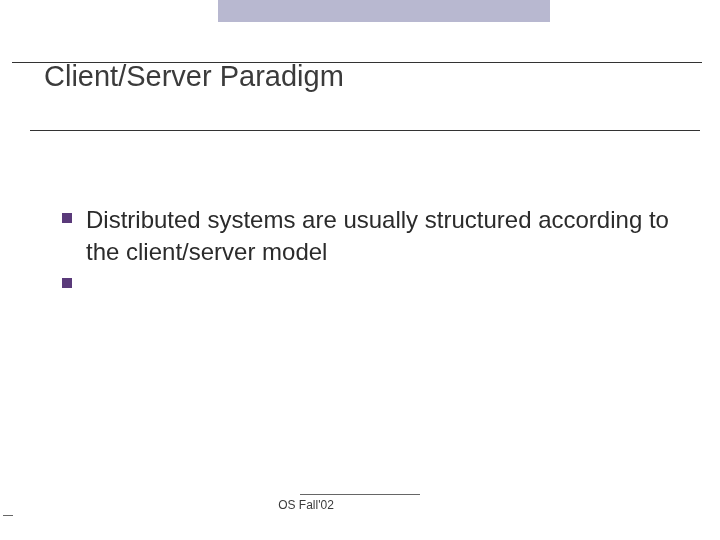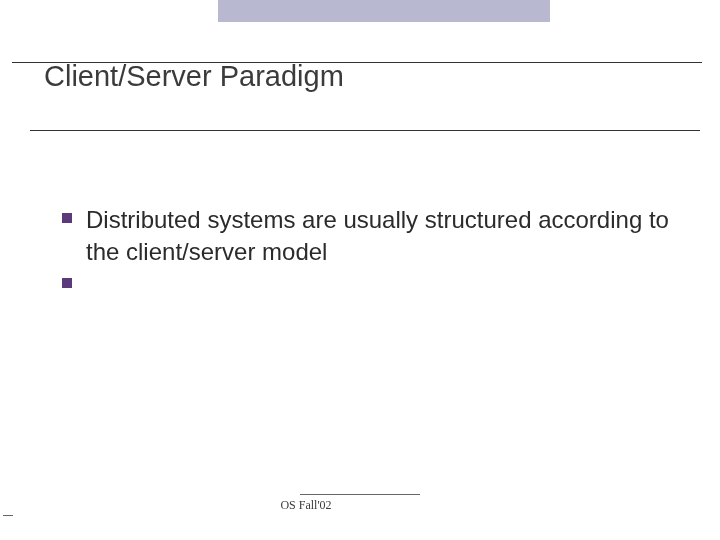--- a/index.html
+++ b/index.html
@@ -74,21 +74,21 @@
     border-top: 1px solid #666;
   }
   .footer {
     position: absolute;
     top: 498px;
     left: 0;
     width: 612px;
     text-align: center;
     font-size: 12px;
     color: #3b3b3b;
-    font-family: Liberation Serif, serif;
+    font-family: Liberation Sans, sans-serif;
   }
   .left-tick {
     position: absolute;
     left: 3px;
     top: 515px;
     width: 10px;
     border-top: 1px solid #666;
   }
 </style>
 </head>

